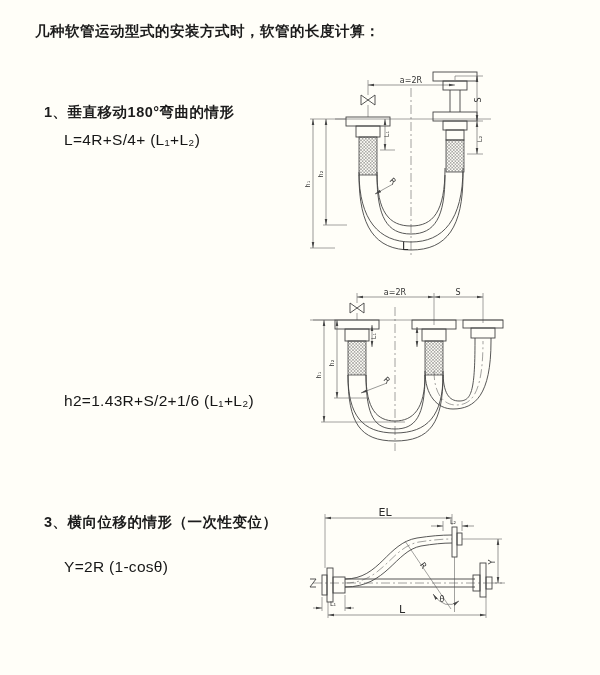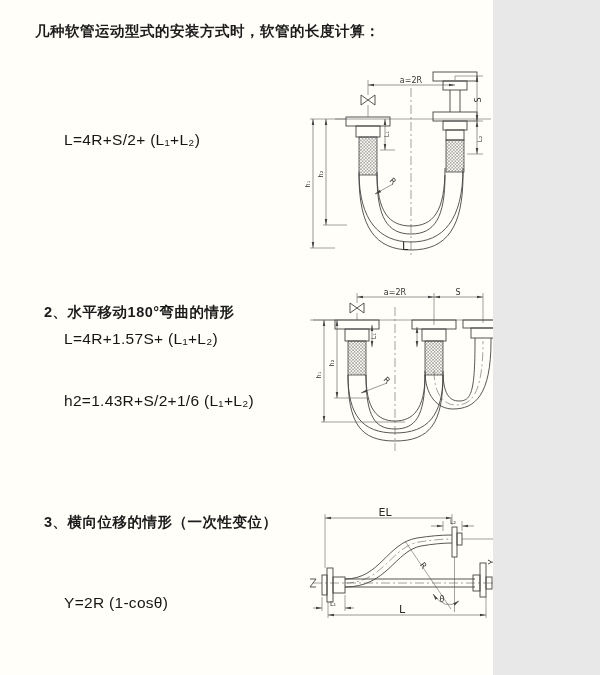--- a/index.html
+++ b/index.html
@@ -1,18 +1,18 @@
 <!DOCTYPE html>
 <html><head>
 <meta charset="utf-8">
 <style>
   html,body{margin:0;padding:0;background:#e8e8e8;}
   .page{
     position:relative;
-    width:493px;height:675px;
+    width:600px;height:675px;
     background:#fffef8;
     font-family:"Liberation Sans","DejaVu Sans",sans-serif;
     color:#1c1c1c;
     overflow:hidden;
   }
   .title{
     position:absolute;left:35px;top:22px;
     font-size:14.5px;font-weight:700;letter-spacing:.5px;
   }
   .sec-heading{
@@ -22,21 +22,21 @@
   .formula{
     position:absolute;left:64px;
     font-size:15.5px;font-weight:400;letter-spacing:.3px;
     color:#161616;
   }
   #h1{top:103px}
   #f11{top:131px}#f12{top:161px}#f13{top:191px}
   #h2{top:303px}
   #f21{top:330px}#f22{top:361px}#f23{top:392px}
   #h3{top:513px}
-  #f31{top:540px}#f32{top:594px}#f33{top:600px}
+  #f31{top:540px}#f32{top:558px}#f33{top:600px}
 
   .dia{position:absolute;}
   #svg1{left:305px;top:62px;}
   #svg2{left:305px;top:283px;}
   #svg3{left:305px;top:505px;}
 
   svg{overflow:visible;}
   .ln{stroke:#444;stroke-width:.9;fill:none;}
   .thin{stroke:#555;stroke-width:.55;fill:none;}
   .dim{stroke:#555;stroke-width:.6;fill:none;}
@@ -57,21 +57,22 @@
         <path d="M0,0.6 L12,3 L0,5.4 z" fill="#444"></path>
       </marker>
       <pattern id="hatch" width="3.2" height="3.2" patternUnits="userSpaceOnUse">
         <path d="M0,0 L3.2,3.2 M0,3.2 L3.2,0" stroke="#666" stroke-width="0.45"></path>
       </pattern>
     </defs>
   </svg>
 
   <div class="title">几种软管运动型式的安装方式时，软管的长度计算：</div>
 
-  <div class="formula" id="f11">L=4R+S/2+ (L₁+L₂)</div>
+  <div class="sec-heading" id="h1">1、垂直移动180°弯曲的情形</div>
+  <div class="formula" id="f11">L=4R+S/4+ (L₁+L₂)</div>
 
   <svg id="svg1" class="dia" width="200" height="200" viewBox="0 0 200 200">
 
     <path class="cl" d="M106,26 L106,194"></path>
 
     <path class="dim" d="M63,23 L150,23" marker-start="url(#arr)" marker-end="url(#arr)"></path>
     <path class="thin" d="M63,28 L63,18 M150,14 L150,18"></path>
     <text class="lbl" x="106" y="20.5" text-anchor="middle">a=2R</text>
 
     <path class="valve" d="M56,33 L63,38 L56,43 z M70,33 L63,38 L70,43 z"></path>
@@ -119,22 +120,20 @@
     <path class="dim" d="M80,57 L80,88" marker-start="url(#arr)" marker-end="url(#arr)"></path>
     <path class="thin" d="M75,88 L90,88"></path>
     <text class="lbl-sm" x="84" y="72" transform="rotate(-90 84 72)" text-anchor="middle">L₁</text>
 
     <path class="dim" d="M88,122 L70,132" marker-end="url(#arr)"></path>
     <text class="lbl" x="86" y="121" transform="rotate(45 86 121)" text-anchor="middle">R</text>
 
     <text class="lbl-lg" x="100" y="188" text-anchor="middle">L</text>
   </svg>
 
-  <div class="sec-heading" id="h2">2、水平移动180°弯曲的情形</div>
-  <div class="formula" id="f21">L=4R+1.57S+ (L₁+L₂)</div>
   <div class="formula" id="f23">h2=1.43R+S/2+1/6 (L₁+L₂)</div>
 
   <svg id="svg2" class="dia" width="205" height="180" viewBox="0 0 205 180">
 
     <path class="cl" d="M90,24 L90,168"></path>
 
     <path class="thin" d="M52,20 L52,10 M129,42 L129,10 M178,40 L178,10"></path>
     <path class="dim" d="M52,14 L129,14" marker-start="url(#arr)" marker-end="url(#arr)"></path>
     <path class="dim" d="M129,14 L178,14" marker-start="url(#arr)" marker-end="url(#arr)"></path>
     <text class="lbl" x="90" y="11.5" text-anchor="middle">a=2R</text>

